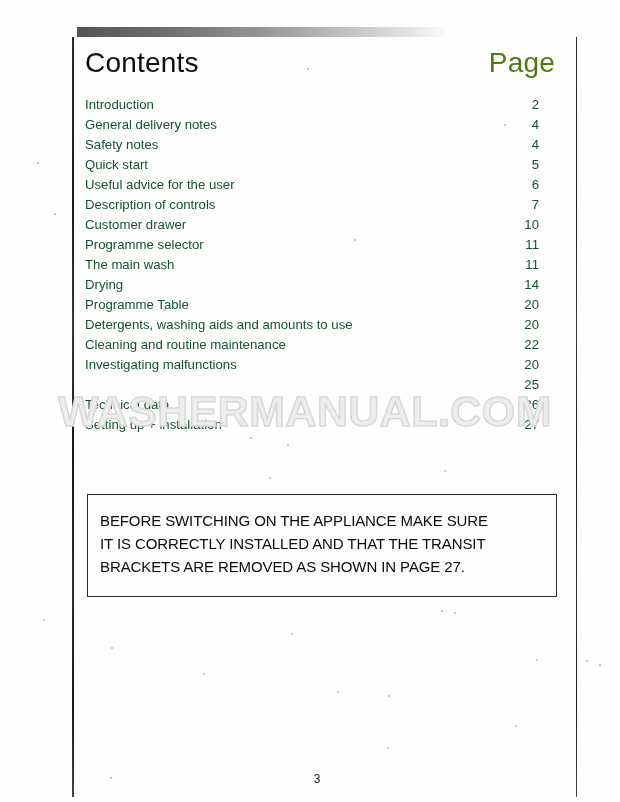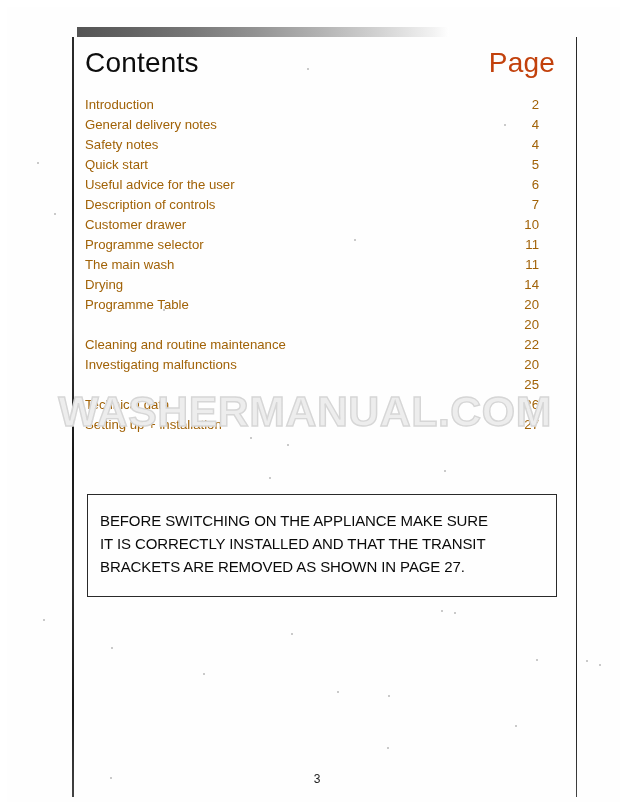--- a/index.html
+++ b/index.html
@@ -73,36 +73,36 @@
     letter-spacing: 0.2px;
     color: #0d0d0d;
   }
   .head-page {
     position: absolute;
     right: 0;
     top: 0;
     font-size: 28px;
     font-weight: 400;
     letter-spacing: 0.2px;
-    color: #c2410c;
+    color: #4d7c0f;
   }
 
   
   .toc {
     position: absolute;
     left: 78px;
     top: 88px;
     width: 470px;
   }
   .toc-row {
     position: relative;
     height: 20px;
     line-height: 20px;
     font-size: 13.2px;
-    color: #a16207;
+    color: #14532d;
     white-space: nowrap;
   }
   .toc-row.bold .toc-title,
   .toc-row.bold .toc-page { font-weight: normal; }
   .toc-title {
     position: absolute;
     left: 0;
     top: 0;
   }
   .toc-page {
@@ -247,20 +247,21 @@
       </div>
       <div class="toc-row">
         <span class="toc-title">Drying</span>
         <span class="toc-page">14</span>
       </div>
       <div class="toc-row">
         <span class="toc-title">Programme Table</span>
         <span class="toc-page">20</span>
       </div>
       <div class="toc-row">
+        <span class="toc-title">Detergents, washing aids and amounts to use</span>
         <span class="toc-page">20</span>
       </div>
       <div class="toc-row">
         <span class="toc-title">Cleaning and routine maintenance</span>
         <span class="toc-page">22</span>
       </div>
       <div class="toc-row">
         <span class="toc-title">Investigating malfunctions</span>
         <span class="toc-page">20</span>
       </div>

